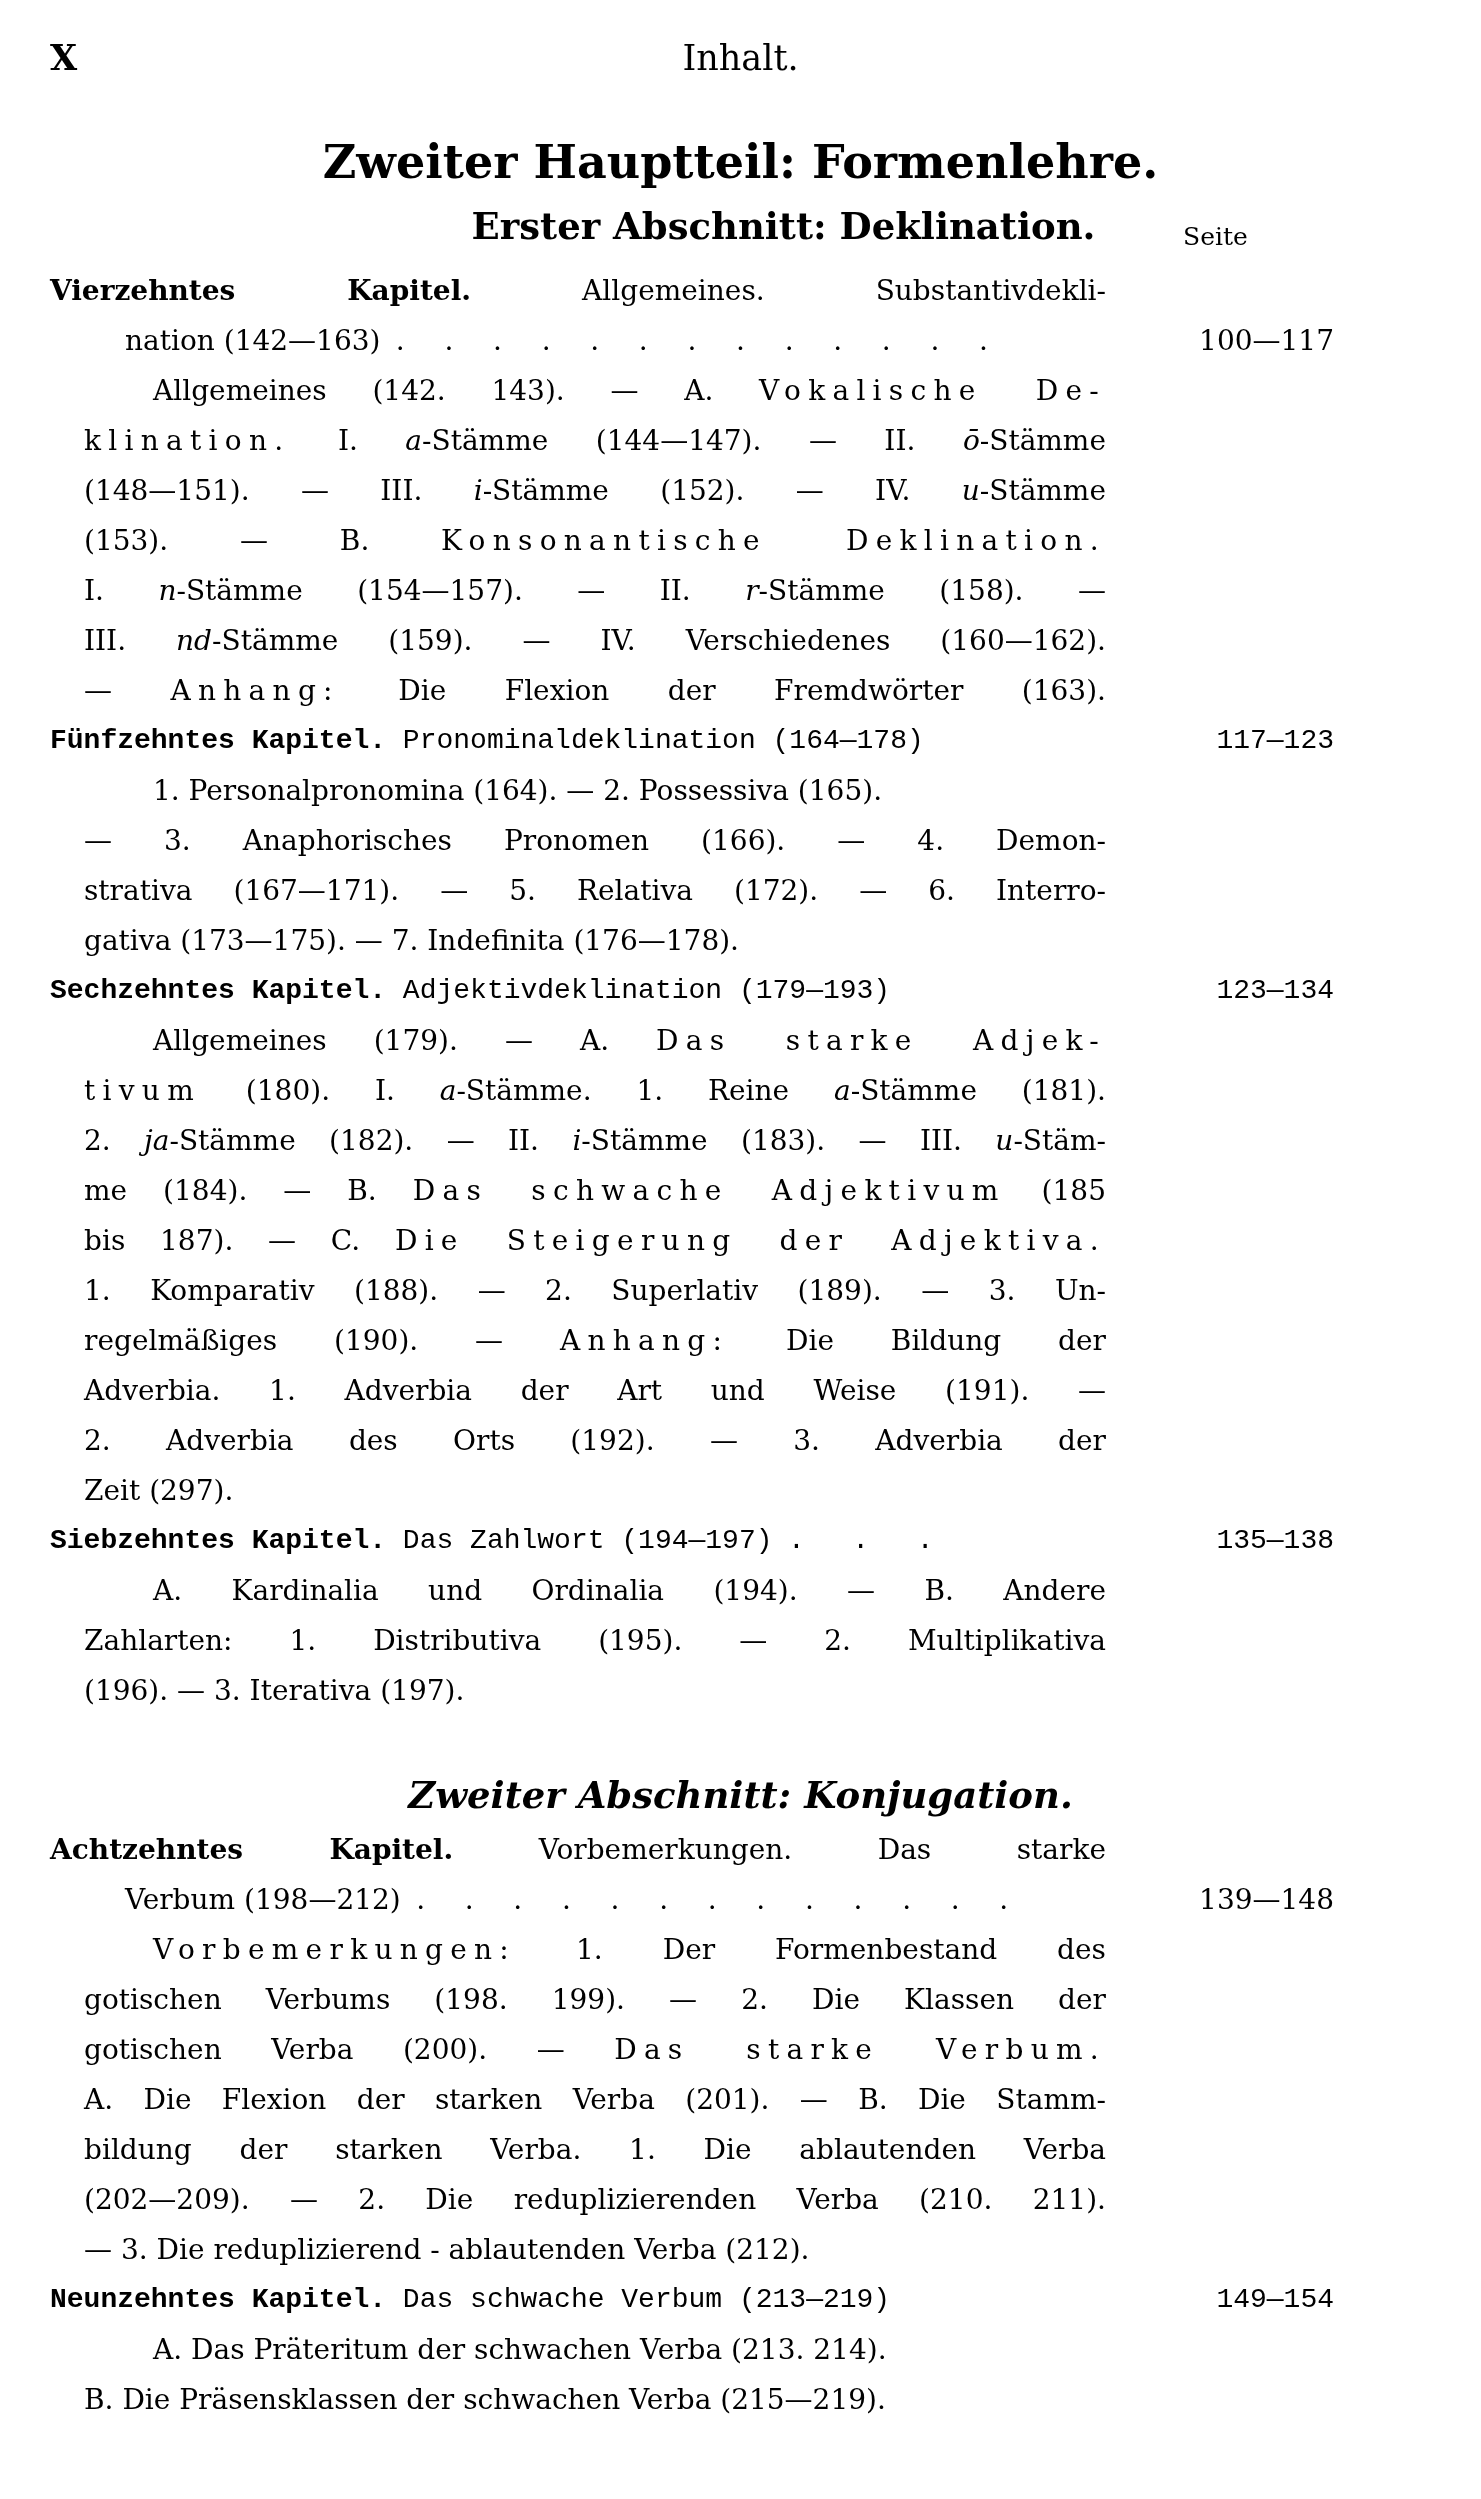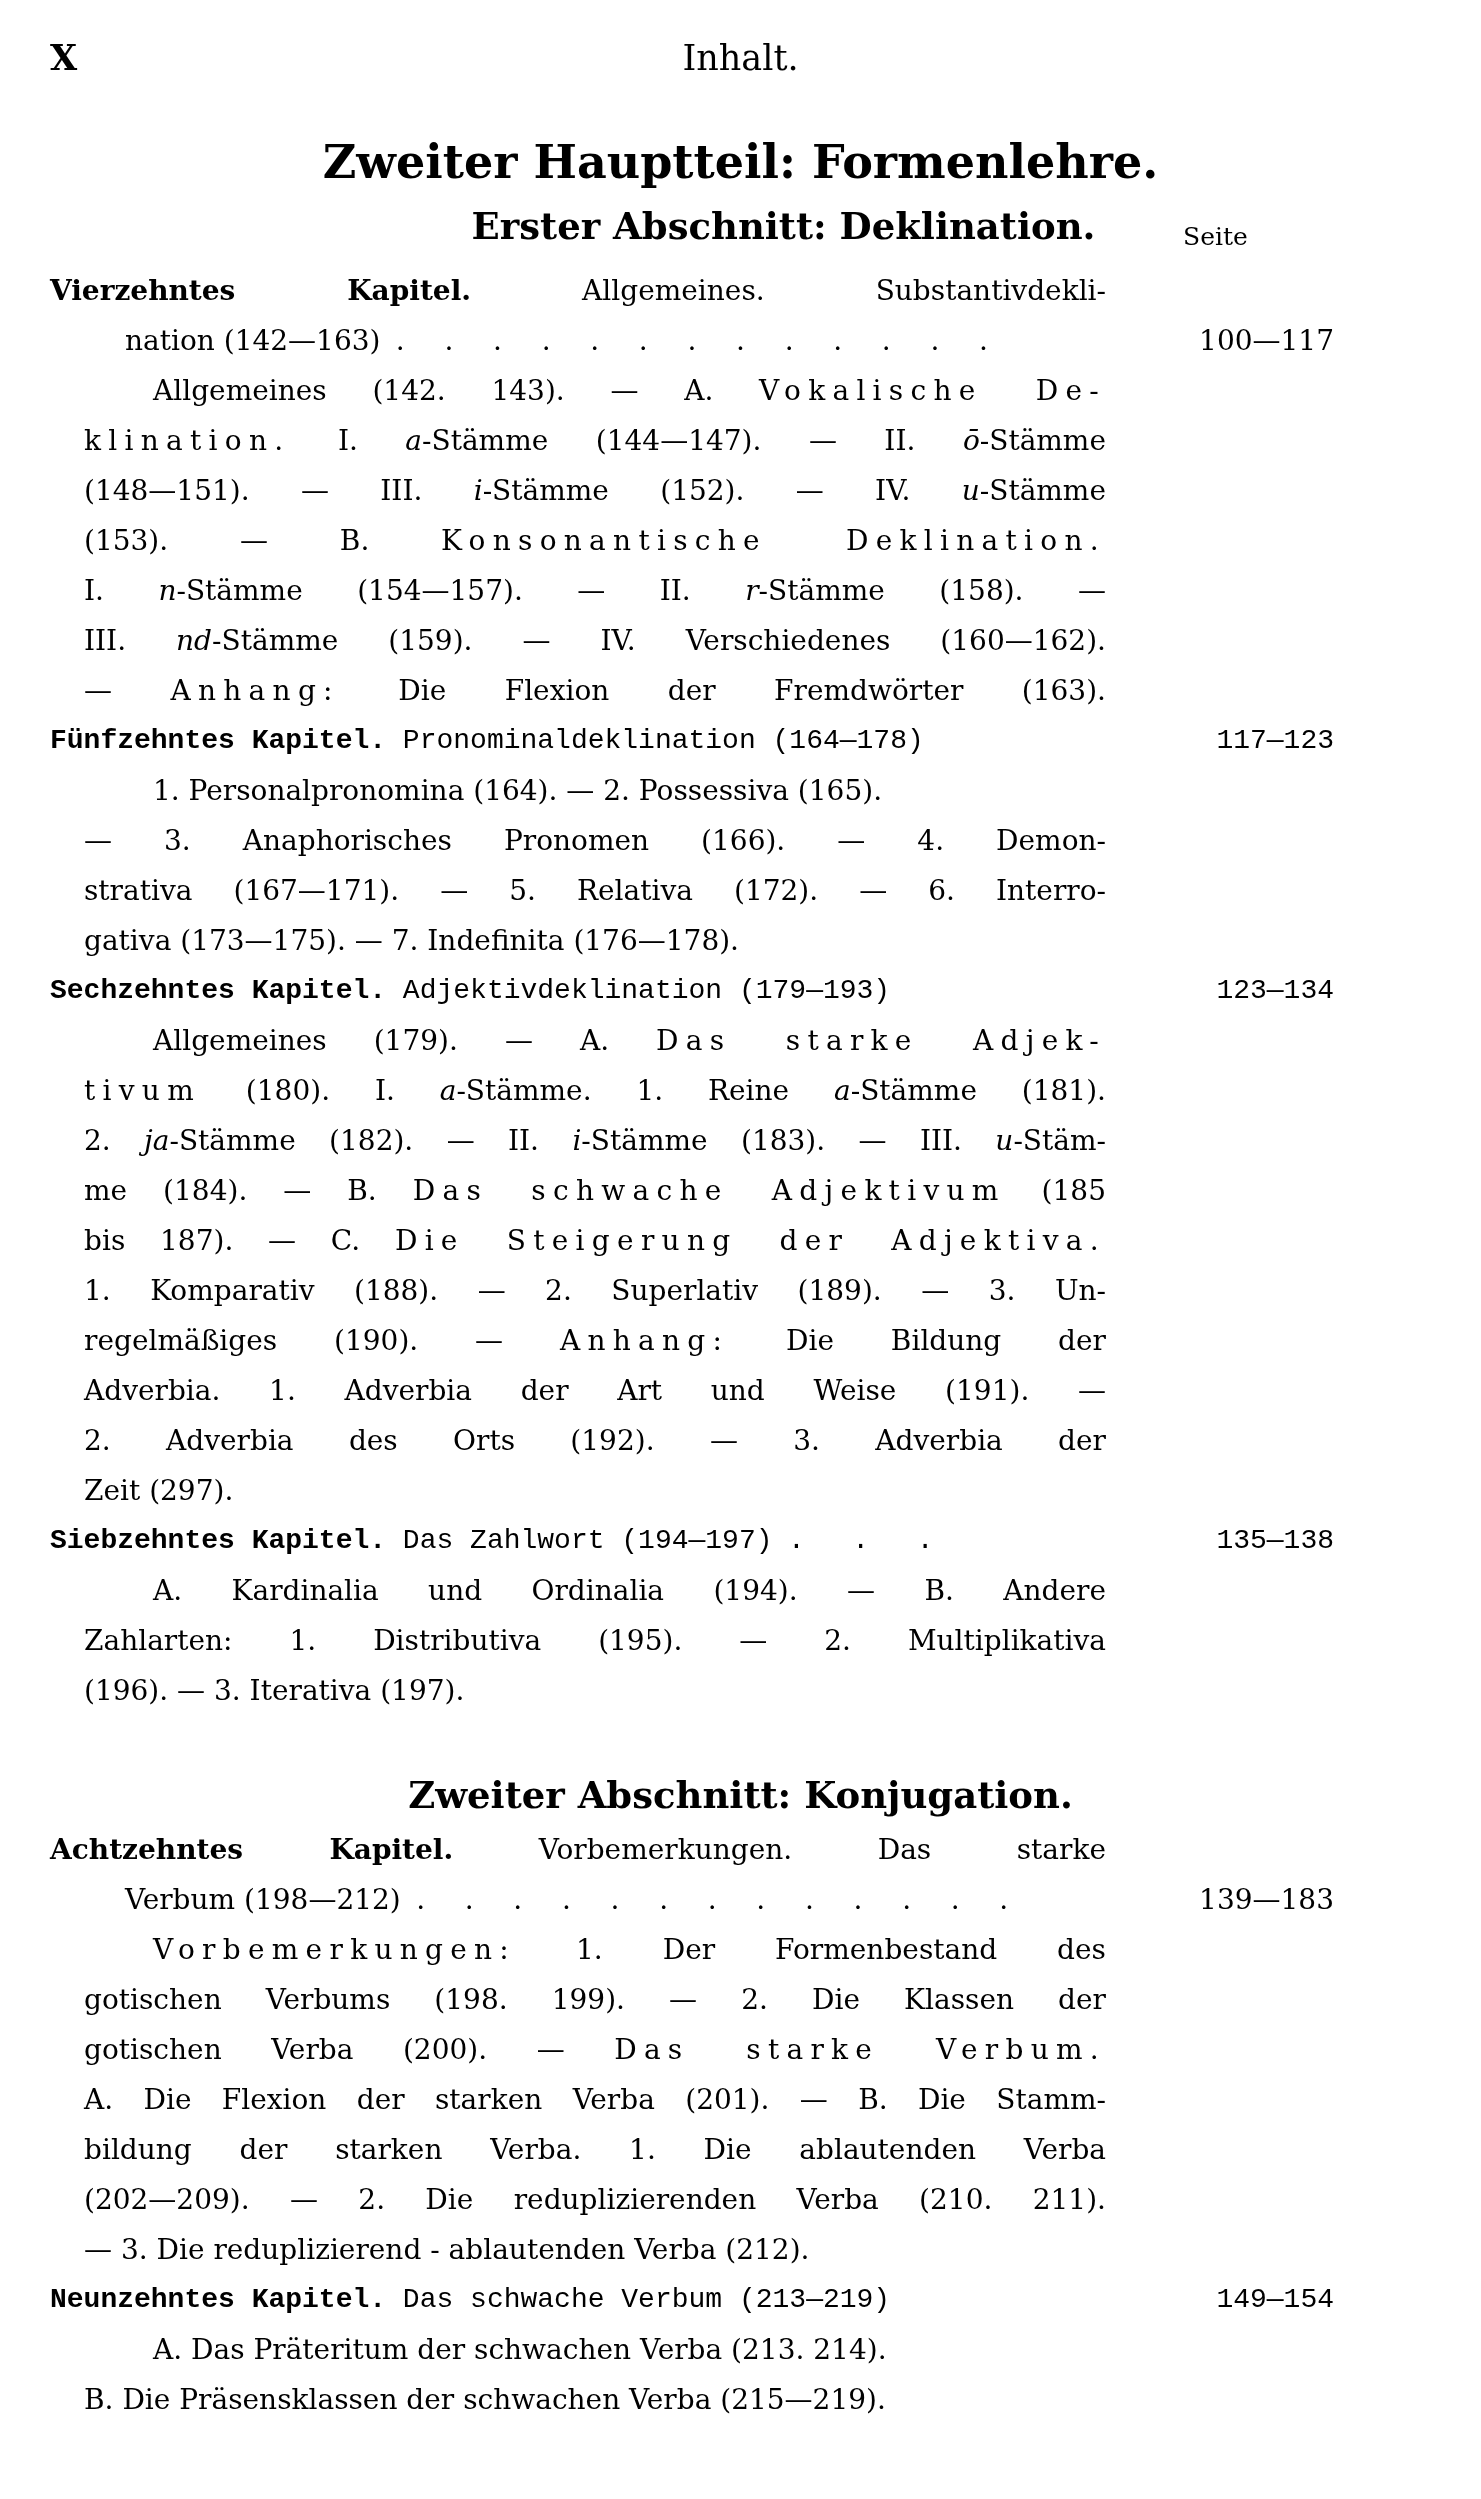--- a/index.html
+++ b/index.html
@@ -14,21 +14,21 @@
   
   .pagehead{position:absolute;top:36px;left:50px;right:50px;height:44px;font-size:35px;line-height:44px;}
   .folio{position:absolute;left:0;top:0;font-weight:bold;letter-spacing:1.2px;}
   .running{position:absolute;left:0;right:0;text-align:center;}
   
   .part-title{position:absolute;top:139px;left:0;width:1481px;margin:0;text-align:center;
     font-size:46px;font-weight:bold;line-height:1;}
   .section-title{position:absolute;left:0;width:1481px;margin:0;text-align:center;
     font-size:37px;font-weight:bold;line-height:1;}
   .sec1{top:208px;padding-left:43px;}
-  .sec2{top:1777px;}
+  .sec2{top:1777px;font-style:italic;}
   .seite{position:absolute;top:222px;left:1183px;font-size:25px;line-height:1.2;}
   
   .toc{position:absolute;left:50px;width:1284px;font-size:28px;}
   #toc1{top:266px;}
   #toc2{top:1825px;}
   .line{height:50px;line-height:50px;white-space:nowrap;}
   .line.just{white-space:normal;text-align:justify;text-align-last:justify;}
   .ind0{margin-left:0;width:1056px;}
   .ind1{margin-left:34px;width:1022px;}
   .ind2{margin-left:75px;width:981px;}
@@ -105,21 +105,21 @@
       <div class="line ind1"><span class="s-n">(196). — 3. Iterativa (197).</span></div>
     </div>
 
   <h2 class="section-title sec2">Zweiter Abschnitt: Konjugation.</h2>
 
   <div id="toc2" class="toc">
       <div class="line ind0 just"><span class="s-b">Achtzehntes Kapitel.</span><span class="s-n"> Vorbemerkungen. Das starke</span></div>
       <div class="line ind2 pl">
         <span class="txt"><span class="s-n">Verbum (198—212)</span></span>
         <span class="dots">. . . . . . . . . . . . .</span>
-        <span class="pg">139—183</span>
+        <span class="pg">139—148</span>
       </div>
       <div class="line ind3 just"><span class="s-sp">Vorbemerkungen:</span><span class="s-n"> 1. Der Formenbestand des</span></div>
       <div class="line ind1 just"><span class="s-n">gotischen Verbums (198. 199). — 2. Die Klassen der</span></div>
       <div class="line ind1 just"><span class="s-n">gotischen Verba (200). — </span><span class="s-sp">Das starke Verbum.</span></div>
       <div class="line ind1 just"><span class="s-n">A. Die Flexion der starken Verba (201). — B. Die Stamm-</span></div>
       <div class="line ind1 just"><span class="s-n">bildung der starken Verba. 1. Die ablautenden Verba</span></div>
       <div class="line ind1 just"><span class="s-n">(202—209). — 2. Die reduplizierenden Verba (210. 211).</span></div>
       <div class="line ind1"><span class="s-n">— 3. Die reduplizierend - ablautenden Verba (212).</span></div>
       <div class="line ind0 pl">
         <span class="txt"><span class="s-b">Neunzehntes Kapitel.</span><span class="s-n"> Das schwache Verbum (213—219)</span></span>

